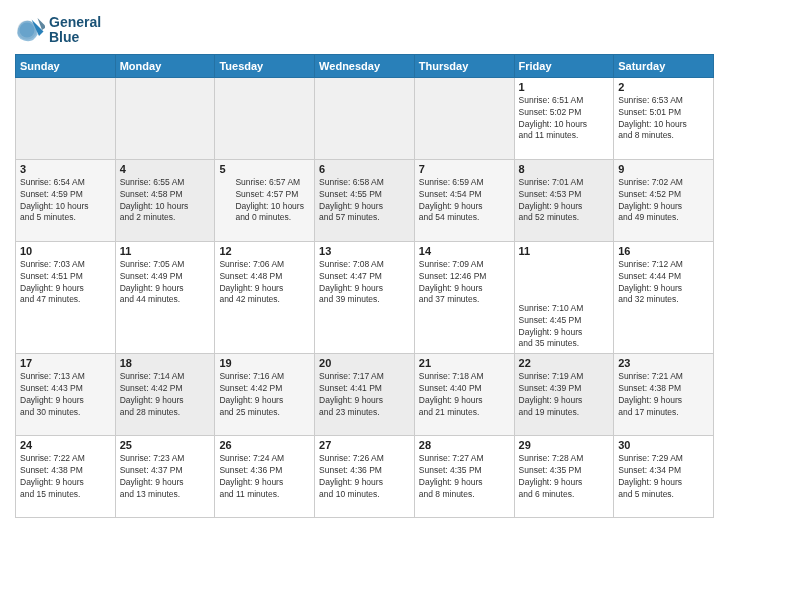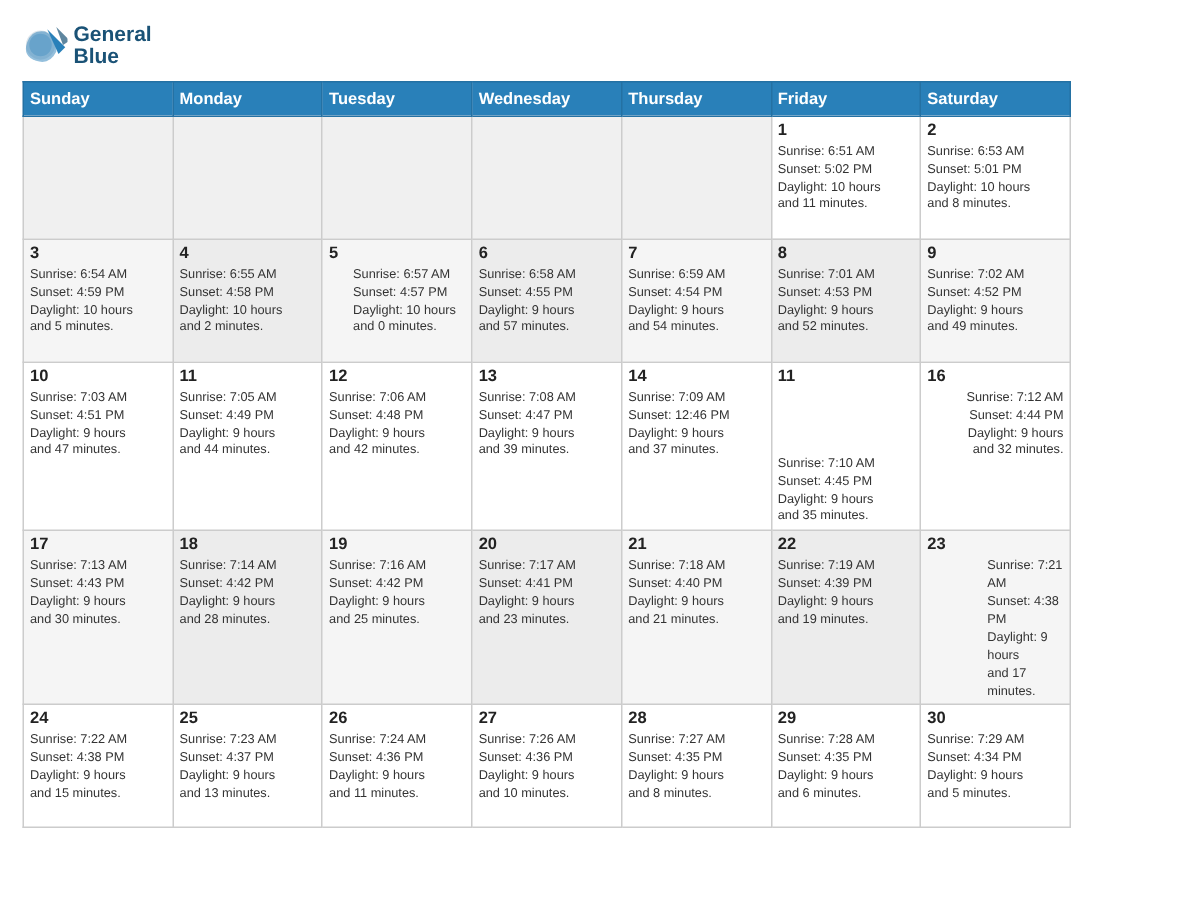--- a/index.html
+++ b/index.html
@@ -251,21 +251,21 @@
           </td>
           <td>
             <span class="day-num">11</span>
             <div class="day-info" style="white-space: pre-line; margin-top: 46px;">Sunrise: 7:10 AM
 Sunset: 4:45 PM
 Daylight: 9 hours
 and 35 minutes.</div>
           </td>
           <td>
             <span class="day-num">16</span>
-            <div class="day-info" style="white-space: pre-line; text-align: right;">Sunrise: 7:12 AM
+            <div class="day-info" style="white-space: pre-line;">Sunrise: 7:12 AM
 Sunset: 4:44 PM
 Daylight: 9 hours
 and 32 minutes.</div>
           </td>
         </tr>
         <tr class="row-dark">
           <td>
             <span class="day-num">17</span>
             <div class="day-info" style="white-space: pre-line;">Sunrise: 7:13 AM
 Sunset: 4:43 PM
@@ -302,21 +302,21 @@
           </td>
           <td>
             <span class="day-num">22</span>
             <div class="day-info" style="white-space: pre-line;">Sunrise: 7:19 AM
 Sunset: 4:39 PM
 Daylight: 9 hours
 and 19 minutes.</div>
           </td>
           <td>
             <span class="day-num">23</span>
-            <div class="day-info" style="white-space: pre-line; margin-left: 40px;">Sunrise: 7:21 AM
+            <div class="day-info" style="white-space: pre-line;">Sunrise: 7:21 AM
 Sunset: 4:38 PM
 Daylight: 9 hours
 and 17 minutes.</div>
           </td>
         </tr>
         <tr class="row-light">
           <td>
             <span class="day-num">24</span>
             <div class="day-info" style="white-space: pre-line;">Sunrise: 7:22 AM
 Sunset: 4:38 PM

